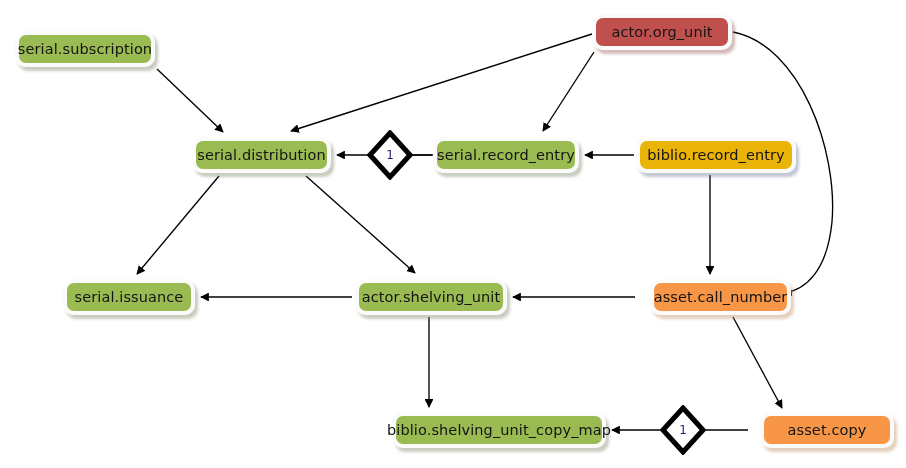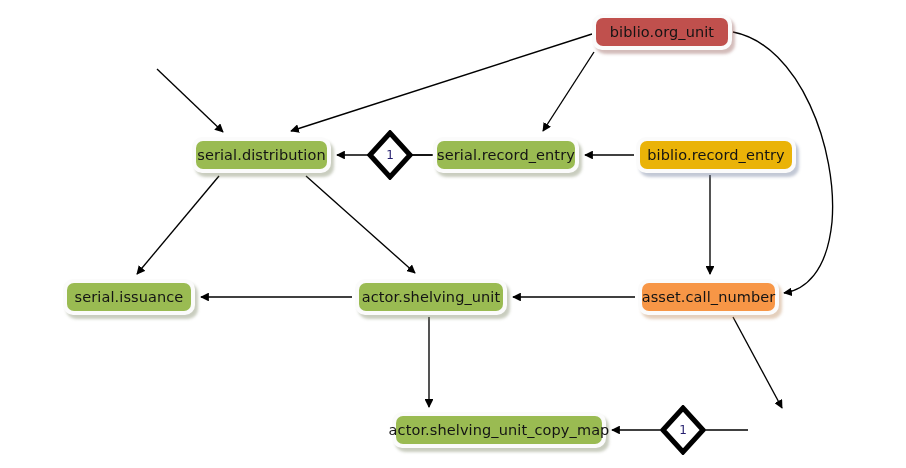--- a/index.html
+++ b/index.html
@@ -50,21 +50,21 @@
     color: #141414;
     white-space: nowrap;
     letter-spacing: 0.1px;
   }
   .node.green  { box-shadow: 3px 4px 3px rgba(120,130,95,0.40); }
   .node.green .inner  { background: #9ABB52; }
   .node.red    { box-shadow: 3px 4px 3px rgba(150,95,90,0.42); }
   .node.red .inner    { background: #C0504D; }
   .node.blue   { box-shadow: 3px 4px 3px rgba(110,125,155,0.42); }
   .node.blue .inner   { background: #eab308; }
-  .node.orange { box-shadow: 3px 4px 3px rgba(190,140,95,0.42); }
+  .node.orange { box-shadow: 3px 4px 3px rgba(190,140,95,0.42); margin-left: 12px; }
   .node.orange .inner { background: #F79646; }
 
   .diamond {
     position: absolute;
     display: flex;
     align-items: center;
     justify-content: center;
   }
   .diamond svg { position: absolute; left: 0; top: 0; }
   .diamond .dlabel {
@@ -116,23 +116,26 @@
 
       <line x1="660" y1="430" x2="612" y2="430"></line>
     </g>
 
     <g stroke="#000000" stroke-width="1.35" fill="none">
       <line x1="413" y1="155" x2="433" y2="155"></line>
       <line x1="706" y1="430" x2="748" y2="430"></line>
     </g>
   </svg>
 
+  <div class="node green" style="left:15px; top:31px; width:140px; height:36px;">
+    <span class="inner">serial.subscription</span>
+  </div>
 
   <div class="node red" style="left:592px; top:14px; width:140px; height:36px;">
-    <span class="inner">biblio.org_unit</span>
+    <span class="inner">actor.org_unit</span>
   </div>
 
   <div class="node green" style="left:192px; top:137px; width:139px; height:36px;align-items:flex-end;">
     <span class="inner">serial.distribution</span>
   </div>
 
   <div class="node green" style="left:433px; top:137px; width:146px; height:36px;text-align:center;">
     <span class="inner">serial.record_entry</span>
   </div>
 
@@ -146,23 +149,26 @@
 
   <div class="node green" style="left:355px; top:279px; width:152px; height:36px;">
     <span class="inner">actor.shelving_unit</span>
   </div>
 
   <div class="node orange" style="left:638px; top:279px; width:141px; height:36px;">
     <span class="inner">asset.call_number</span>
   </div>
 
   <div class="node green" style="left:392px; top:412px; width:214px; height:36px;">
-    <span class="inner">actor.shelving_unit_copy_map</span>
+    <span class="inner">biblio.shelving_unit_copy_map</span>
   </div>
 
+  <div class="node orange" style="left:748px; top:412px; width:134px; height:36px;">
+    <span class="inner">asset.copy</span>
+  </div>
 
   <div class="diamond" style="left:367px; top:130px; width:46px; height:50px;">
     <svg width="46" height="50" viewBox="0 0 46 50">
       <polygon points="23,3 43,25 23,47 3,25" fill="#ffffff" stroke="#000000" stroke-width="5" stroke-linejoin="miter"></polygon>
     </svg>
     <span class="dlabel">1</span>
   </div>
 
   <div class="diamond" style="left:660px; top:405px; width:46px; height:50px;">
     <svg width="46" height="50" viewBox="0 0 46 50">

